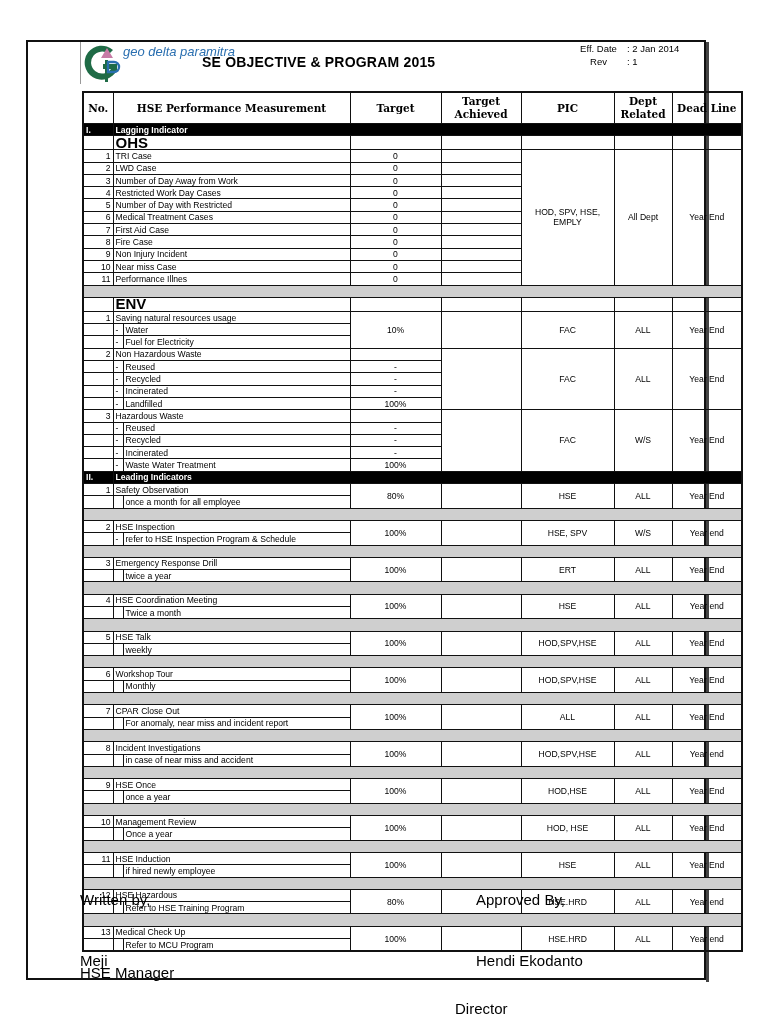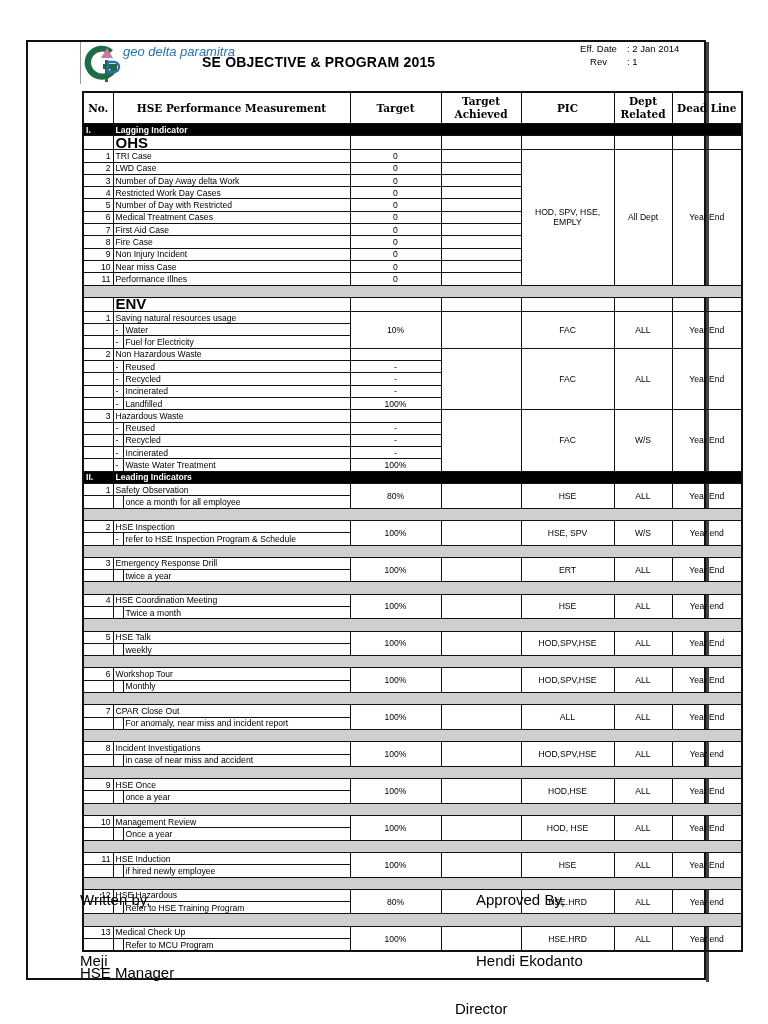--- a/index.html
+++ b/index.html
@@ -105,21 +105,21 @@
       <td rowspan="11" class="ctr">Year End</td>
     </tr>
     <tr>
         <td class="num">2</td>
         <td colspan="2">LWD Case</td>
         <td class="ctr">0</td>
         <td></td>
       </tr>
     <tr>
         <td class="num">3</td>
-        <td colspan="2">Number of Day Away delta Work</td>
+        <td colspan="2">Number of Day Away from Work</td>
         <td class="ctr">0</td>
         <td></td>
       </tr>
     <tr>
         <td class="num">4</td>
         <td colspan="2">Restricted Work Day Cases</td>
         <td class="ctr">0</td>
         <td></td>
       </tr>
     <tr>

